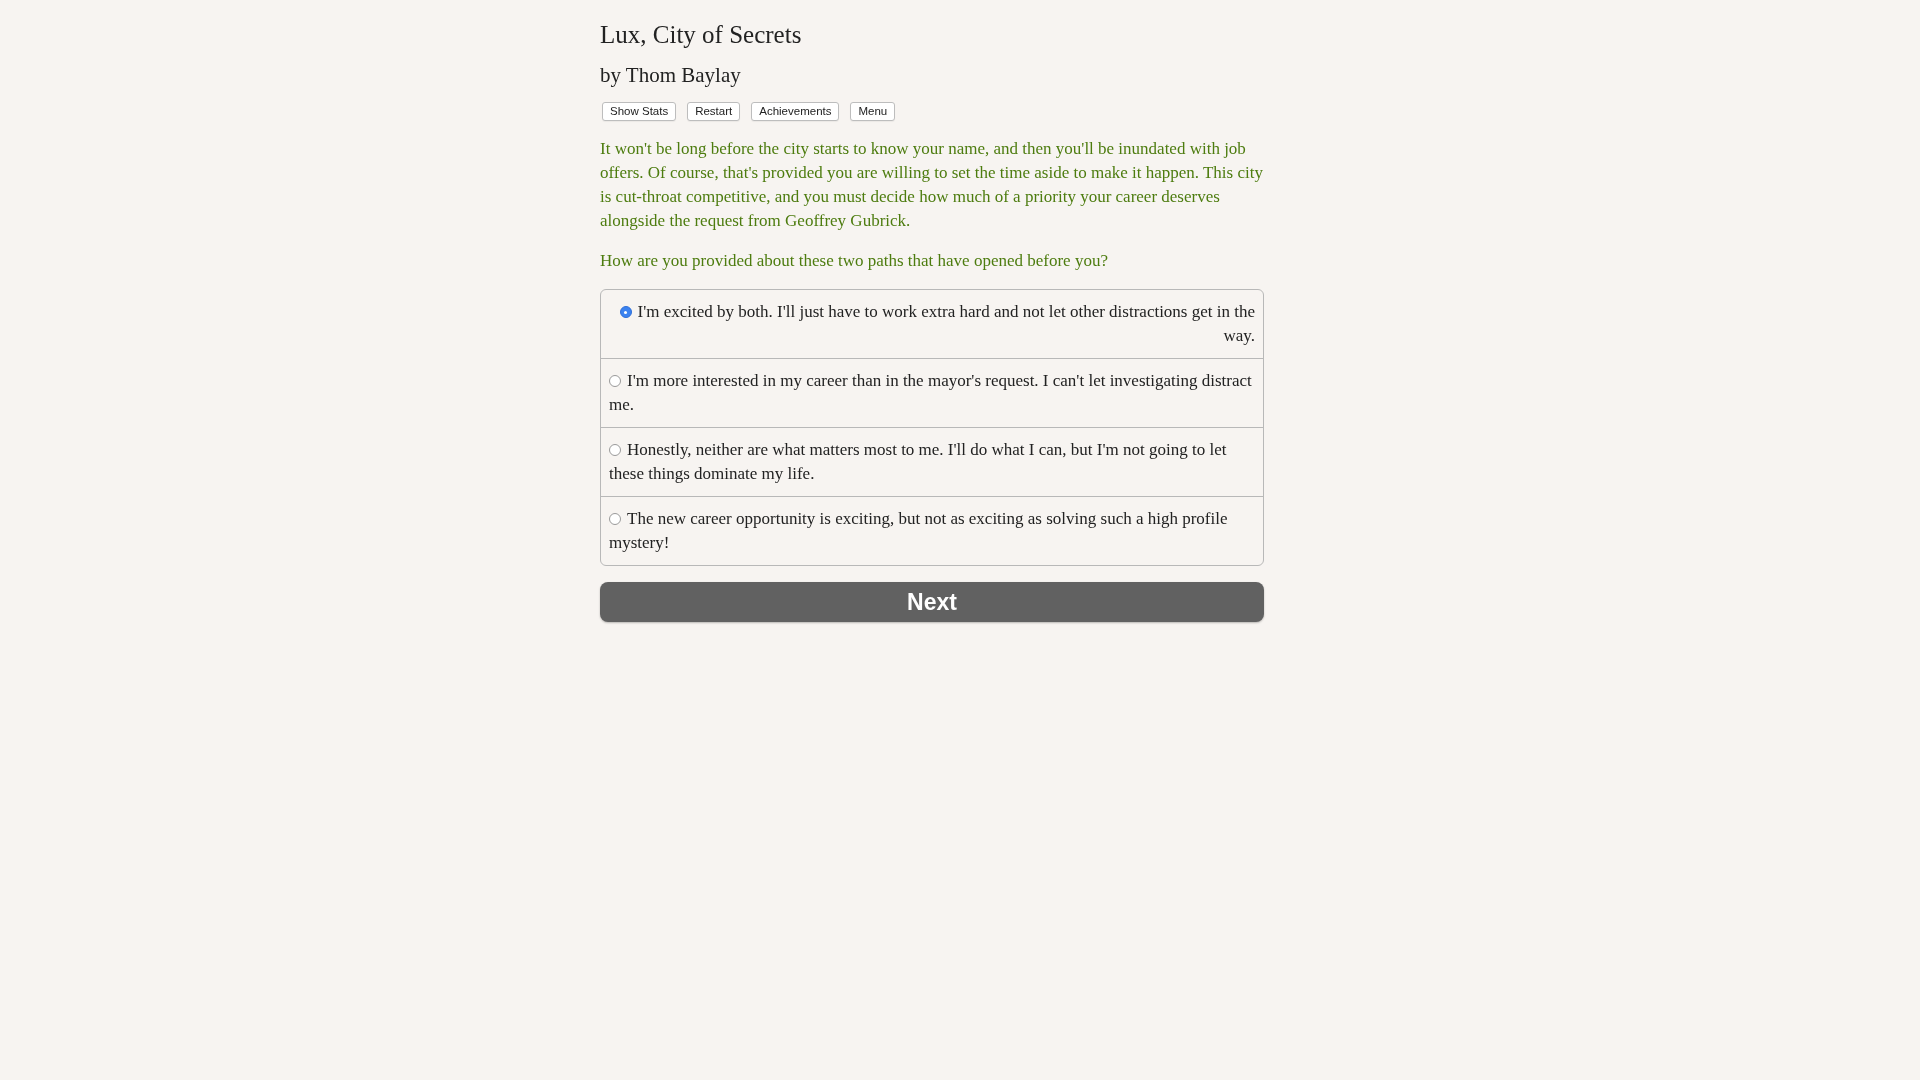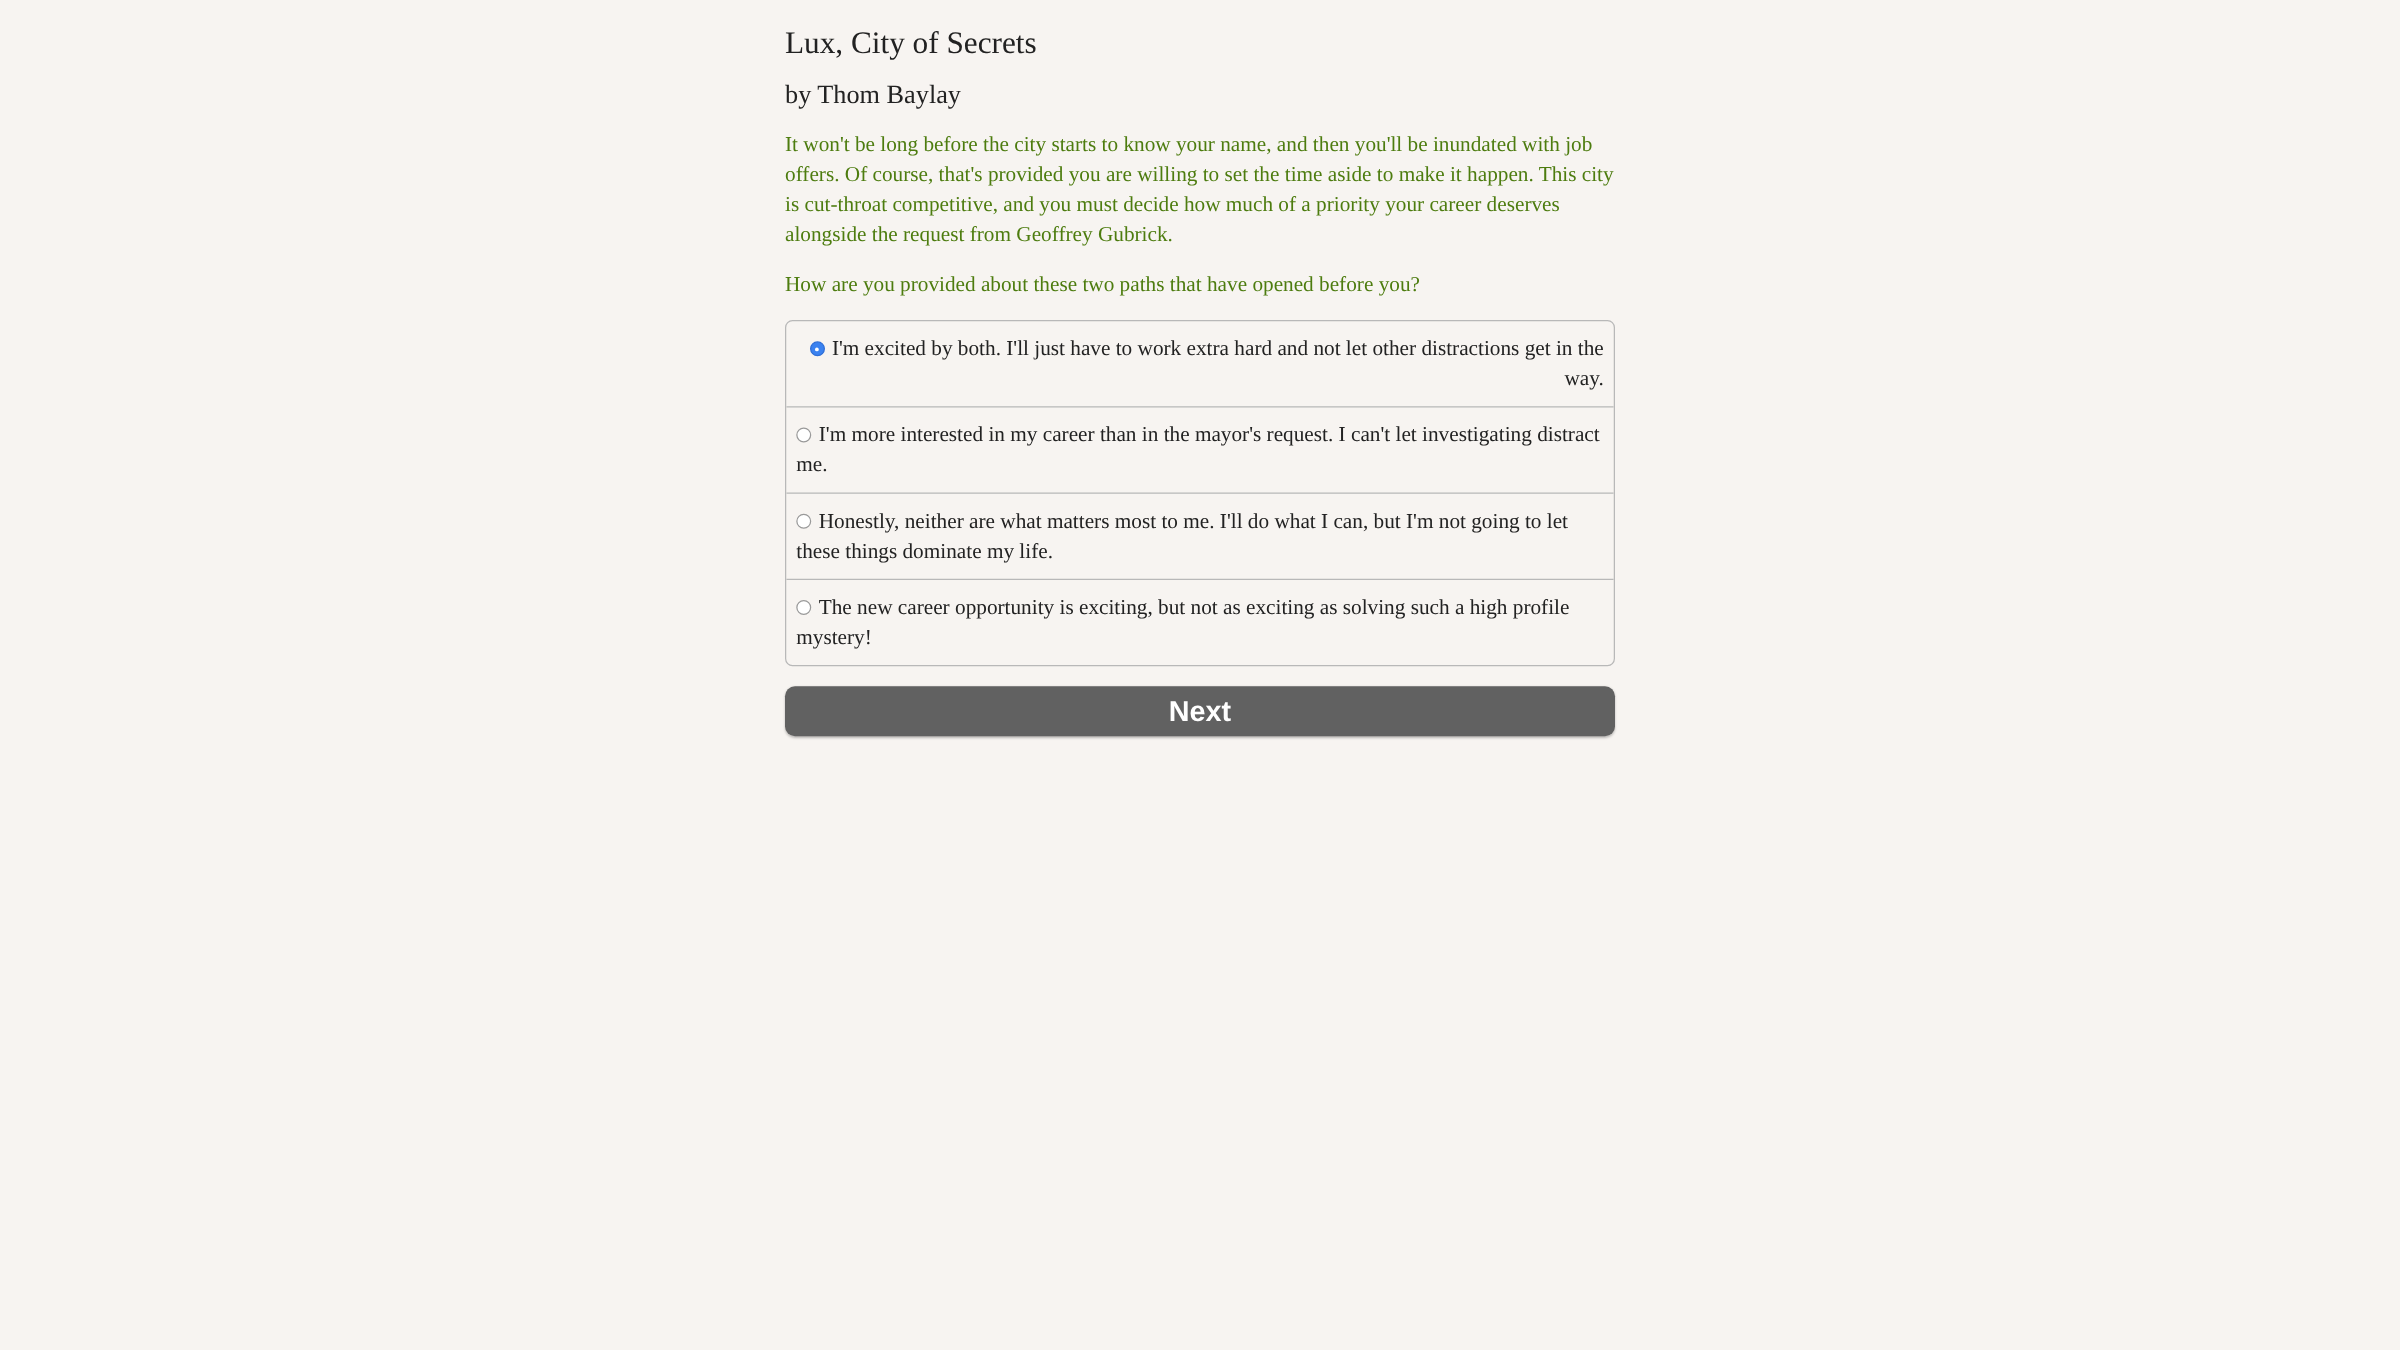--- a/index.html
+++ b/index.html
@@ -6,21 +6,21 @@
   body {
     width: 1920px; height: 1080px;
     background: #f7f4f1;
     color: #222;
     font-family: "Liberation Serif", "DejaVu Serif", serif;
     position: relative;
     overflow: hidden;
   }
   .container {
     position: absolute;
-    left: 628px; top: 0;
+    left: 600px; top: 0;
     width: 664px;
   }
   .title {
     font-size: 25px;
     margin: 20px 0 0 0;
     line-height: 30px;
     font-weight: normal;
     color: #222;
   }
   .author {
@@ -110,20 +110,26 @@
     box-shadow: 0 1px 2px rgba(0,0,0,0.25);
   }
 </style>
 </head>
 <body>
 
 <div class="container">
   <h1 class="title">Lux, City of Secrets</h1>
   <div class="author">by Thom Baylay</div>
 
+  <div class="toolbar">
+    <button>Show Stats</button>
+    <button>Restart</button>
+    <button>Achievements</button>
+    <button>Menu</button>
+  </div>
 
   <div class="passage">
     <p>It won't be long before the city starts to know your name, and then you'll be inundated with job offers. Of course, that's provided you are willing to set the time aside to make it happen. This city is cut-throat competitive, and you must decide how much of a priority your career deserves alongside the request from Geoffrey Gubrick.</p>
     <p>How are you provided about these two paths that have opened before you?</p>
   </div>
 
   <div class="choices">
     <div class="choice">
       <span class="radio checked"></span><span>I'm excited by both. I'll just have to work extra hard and not let other distractions get in the way.</span>
     </div>

